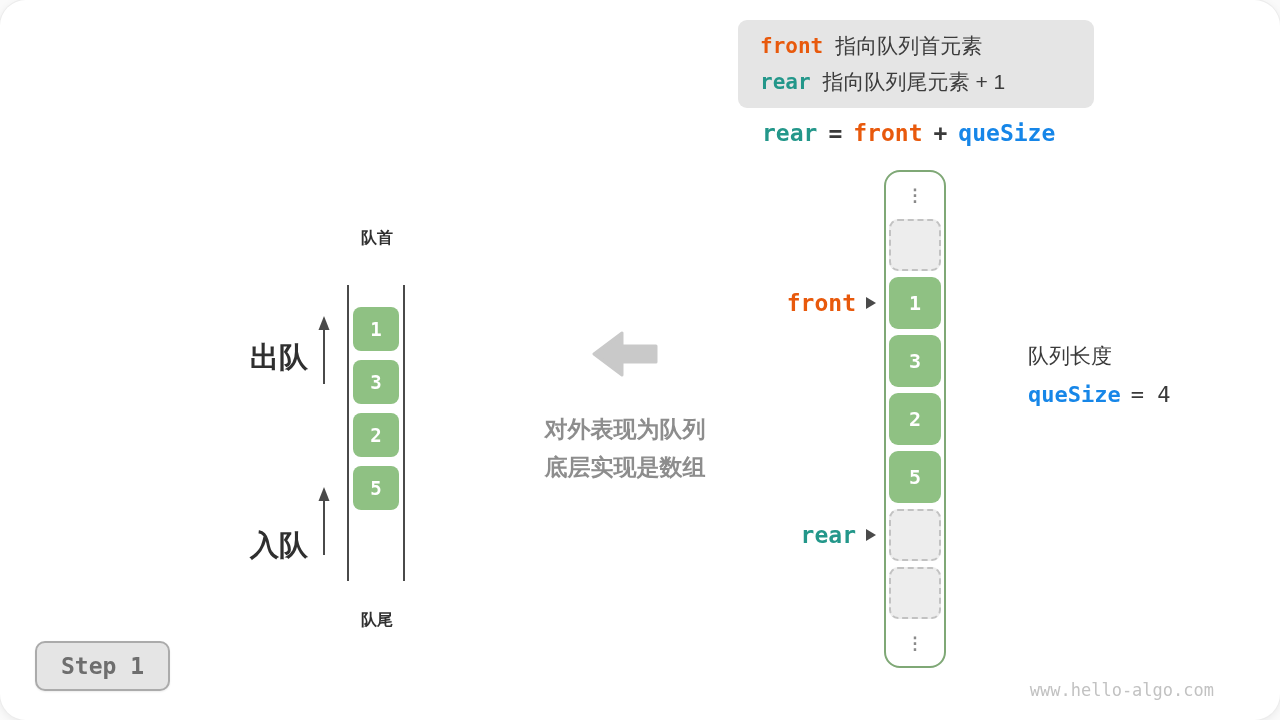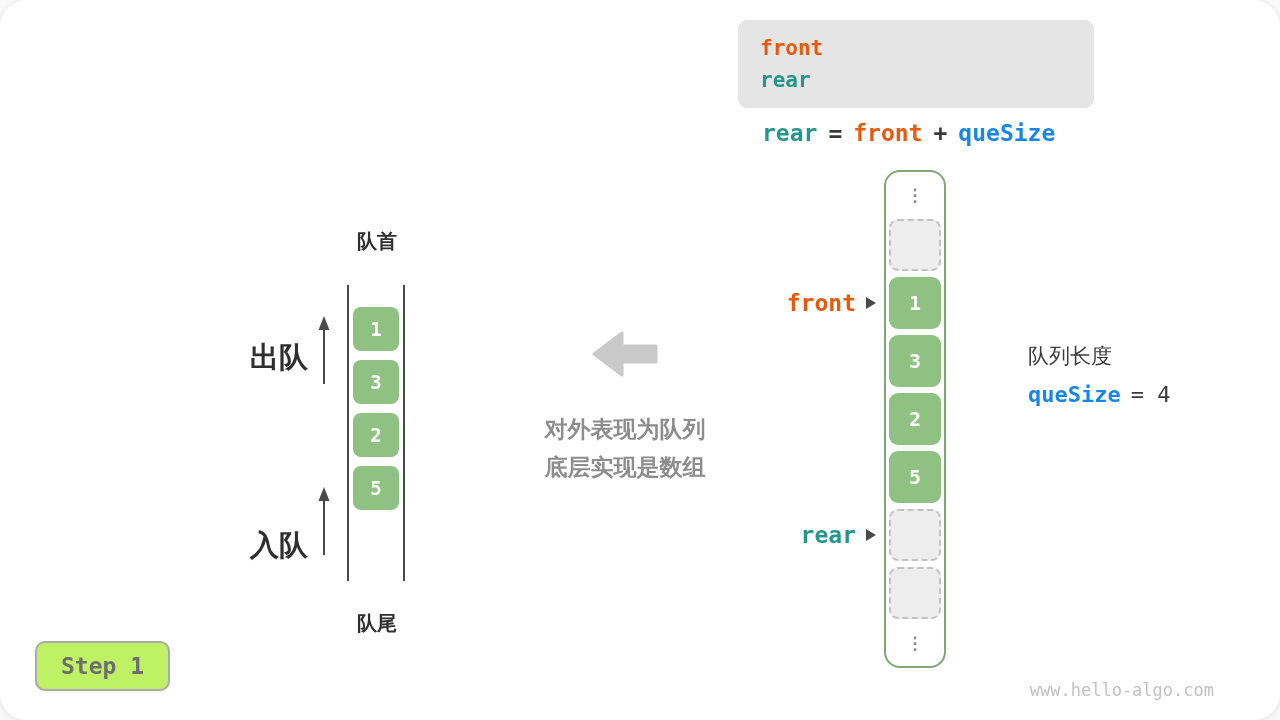--- a/index.html
+++ b/index.html
@@ -69,21 +69,21 @@
     border-top: 6px solid transparent;
     border-bottom: 6px solid transparent;
   }
 
   
   .side-note { position: absolute; left: 1028px; top: 342px; }
   .side-note .title { font-size: 21px; color: #3A3A3A; margin-bottom: 12px; }
   .side-note .expr { font-size: 22px; display: flex; gap: 10px; align-items: baseline; color: #3A3A3A; }
 
   
-  .lbl-cn { position: absolute; width: 80px; text-align: center; font-size: 20px; font-weight: bold; color: #2F2F2F; }
+  .lbl-cn { position: absolute; width: 80px; text-align: center; font-size: 16px; font-weight: bold; color: #2F2F2F; }
   .lbl-head { left: 337px; top: 228px; }
   .lbl-tail { left: 337px; top: 610px; }
   .rails {
     position: absolute; left: 347px; top: 285px; width: 58px; height: 296px;
     border-left: 2px solid #4A4A4A; border-right: 2px solid #4A4A4A;
     display: flex; flex-direction: column; align-items: center;
     padding-top: 22px; gap: 9px;
   }
   .q-cell {
     width: 46px; height: 44px; border-radius: 8px; background: #8FC183;
@@ -101,43 +101,45 @@
   
   .big-arrow { position: absolute; left: 592px; top: 331px; width: 66px; height: 46px; }
   .center-note {
     position: absolute; left: 495px; top: 410px; width: 260px;
     text-align: center; font-size: 23px; font-weight: bold; color: #8D8D8D; line-height: 38px;
   }
 
   
   .step-box {
     position: absolute; left: 35px; top: 641px;
-    padding: 10px 24px; background: #bef264;
+    padding: 10px 24px; background: #e5e5e5;
     border: 2px solid #ABABAB; border-radius: 10px;
     font-size: 23px; font-weight: bold; color: #6E6E6E;
     font-family: "DejaVu Sans Mono", monospace;
     box-shadow: 0 1px 2px rgba(0,0,0,.08);
   }
   .watermark {
     position: absolute; right: 66px; bottom: 20px;
     font-size: 17px; color: #C2C2C2;
     font-family: "DejaVu Sans Mono", monospace;
   }
 </style>
 </head>
 <body>
 
 <div class="canvas">
 
   <div class="legend-box">
     <div class="legend-line">
       <span class="kw kw-front">front</span>
+      <span>指向队列首元素</span>
     </div>
     <div class="legend-line">
       <span class="kw kw-rear">rear</span>
+      <span>指向队列尾元素 + 1</span>
     </div>
   </div>
 
   <div class="formula">
     <span class="kw kw-rear">rear</span>
     <span class="mono">=</span>
     <span class="kw kw-front">front</span>
     <span class="mono">+</span>
     <span class="kw kw-size">queSize</span>
   </div>

